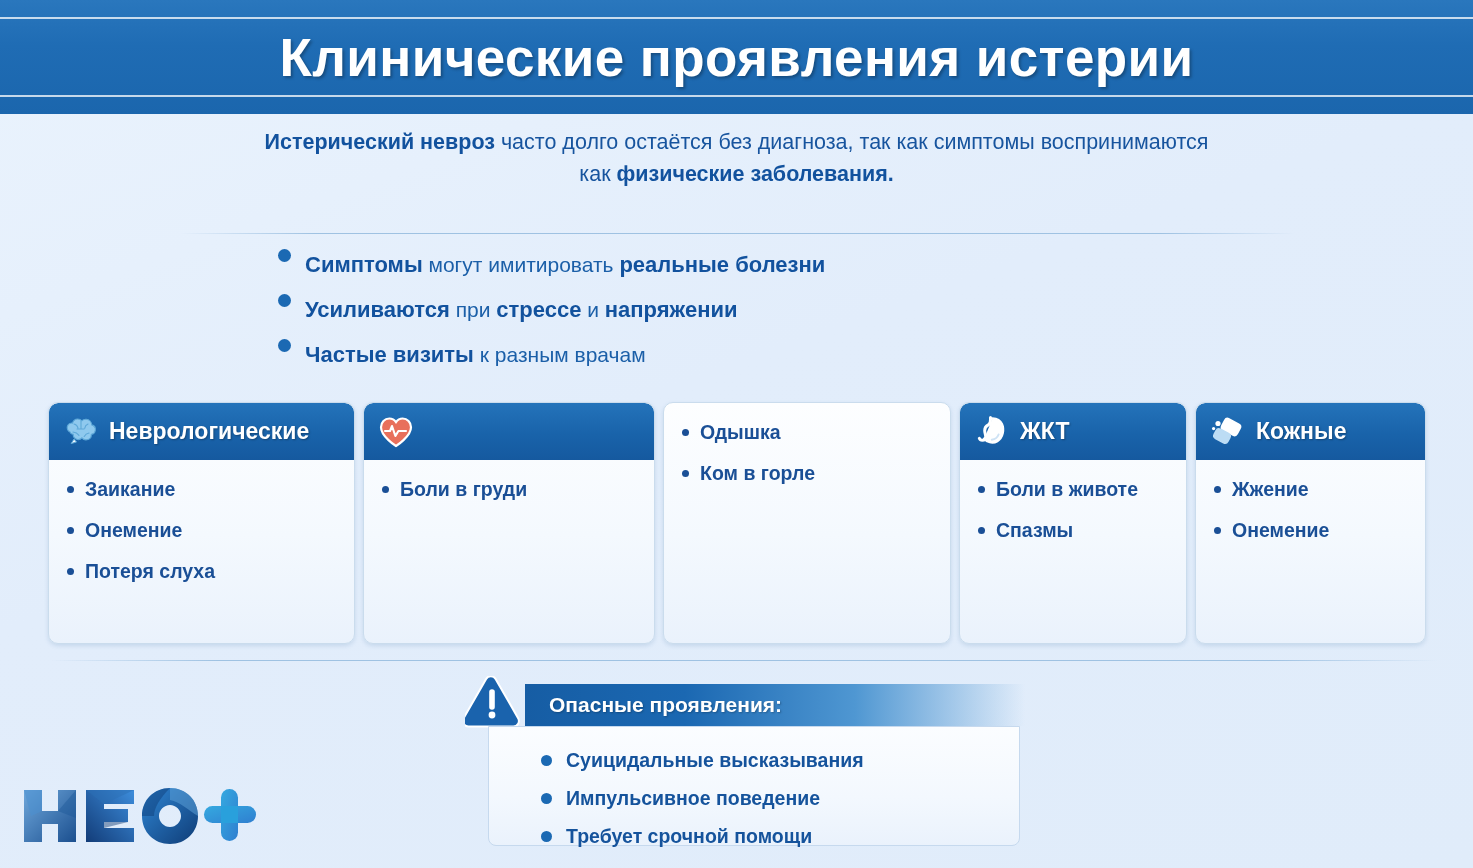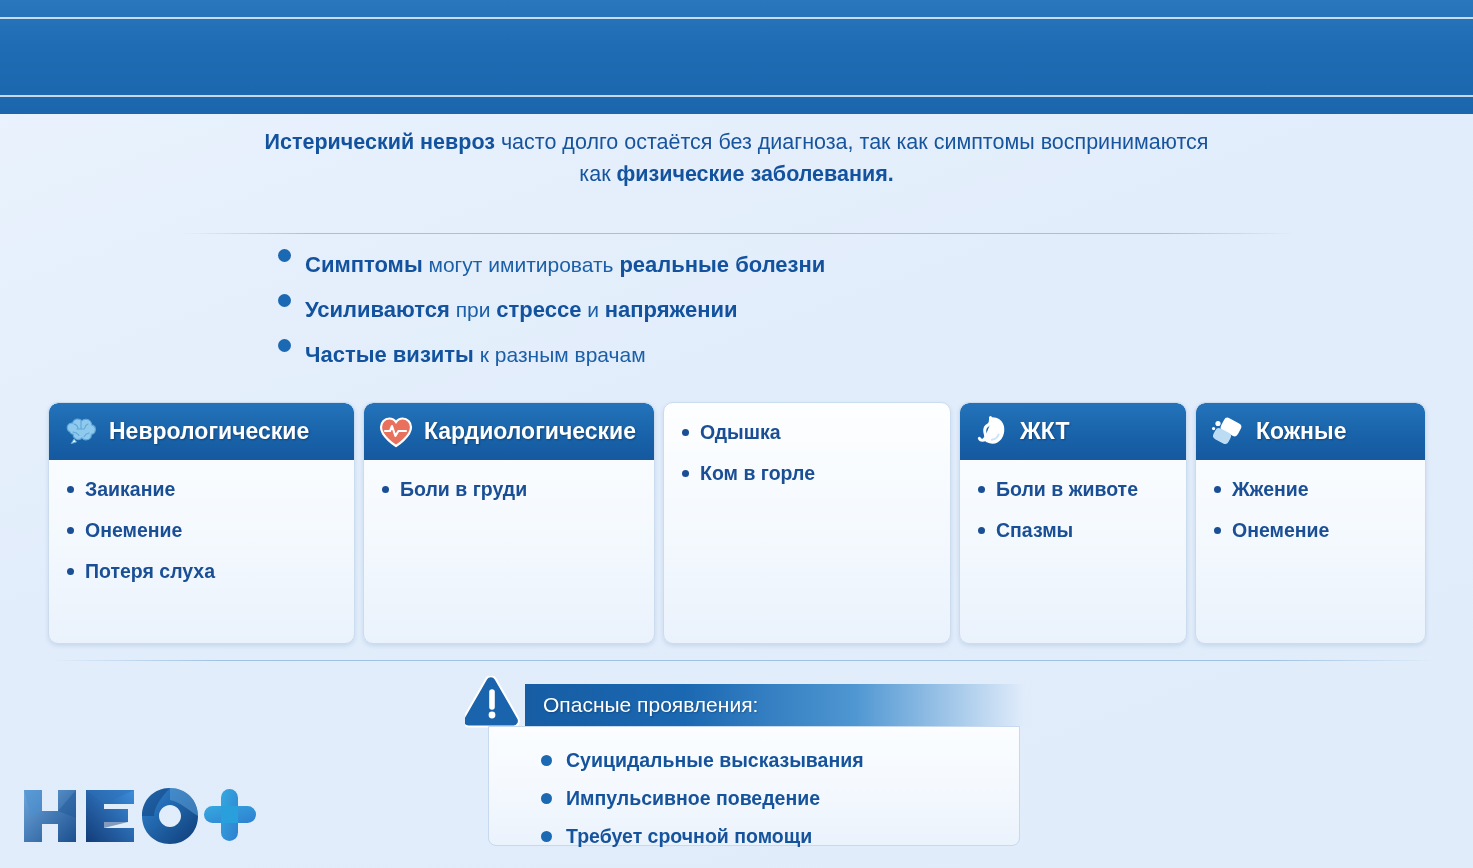--- a/index.html
+++ b/index.html
@@ -91,22 +91,22 @@
     font-size:19.5px; font-weight:700; color:#1a4f96; line-height:24px;
   }
 
   
   .warnwrap{ position:absolute; left:465px; top:676px; width:560px; height:185px; }
   .warnhead{
     position:absolute; left:60px; top:8px; width:500px; height:42px;
     background:linear-gradient(90deg,#165da4 0%,#1b68b2 32%,#4f97d2 66%,rgba(225,238,251,0) 100%);
   }
   .warnhead span{
-    color:#fff; font-size:21px; font-weight:400; line-height:42px;
-    margin-left:18px; white-space:nowrap;
+    color:#fff; font-size:21px; font-weight:700; line-height:42px;
+    margin-left:24px; white-space:nowrap;
     text-shadow:1px 1px 2px rgba(0,0,0,.25);
   }
   .tri{ position:absolute; left:0; top:0; width:82px; height:60px; }
   .warnbody{
     position:absolute; left:23px; top:50px; width:532px; height:120px;
     background:linear-gradient(180deg,#fbfdff 0%,#f3f8fe 60%,#eaf2fc 100%);
     border:1px solid #c6d9ee; border-radius:0 0 8px 8px;
     padding:14px 0 0 52px;
   }
   .wrow{ display:flex; align-items:center; height:38px; }
@@ -118,20 +118,21 @@
 
   
   .logo{ position:absolute; left:18px; top:778px; width:240px; height:72px; }
 </style>
 </head>
 <body>
 
 <div class="header">
   <div class="rule top"></div>
   <div class="rule bot"></div>
+  <h1>Клинические проявления истерии</h1>
 </div>
 
 <div class="lead">
   <div>
     <b>Истерический невроз</b><span> часто долго остаётся без диагноза, так как симптомы воспринимаются</span>
   </div>
   <div>
     <span>как </span><b>физические заболевания.</b>
   </div>
 </div>
@@ -193,21 +194,20 @@
   </div>
 
   <div class="card c2">
     <div class="cardhead">
       <span class="ic">
         <svg viewBox="0 0 40 40" width="40" height="40">
           <path d="M20 34S5 24.5 5 15.2C5 10.1 8.8 6.5 13.3 6.5c2.8 0 5.2 1.4 6.7 3.6 1.5-2.2 3.9-3.6 6.7-3.6C31.2 6.5 35 10.1 35 15.2 35 24.5 20 34 20 34z" fill="#e8705c" stroke="#fff" stroke-width="2.2"></path>
           <path d="M9 19h5l2-5 3.4 10 3-5h7.6" fill="none" stroke="#fff" stroke-width="2.1" stroke-linejoin="round" stroke-linecap="round"></path>
         </svg>
       </span>
-      <span class="ttl">Кардиологические</span>
     </div>
     <div class="cardbody">
       <div class="item">
           <span class="d"></span>
           <span class="t">Боли в груди</span>
         </div>
     </div>
   </div>
 
   <div class="card c3">

